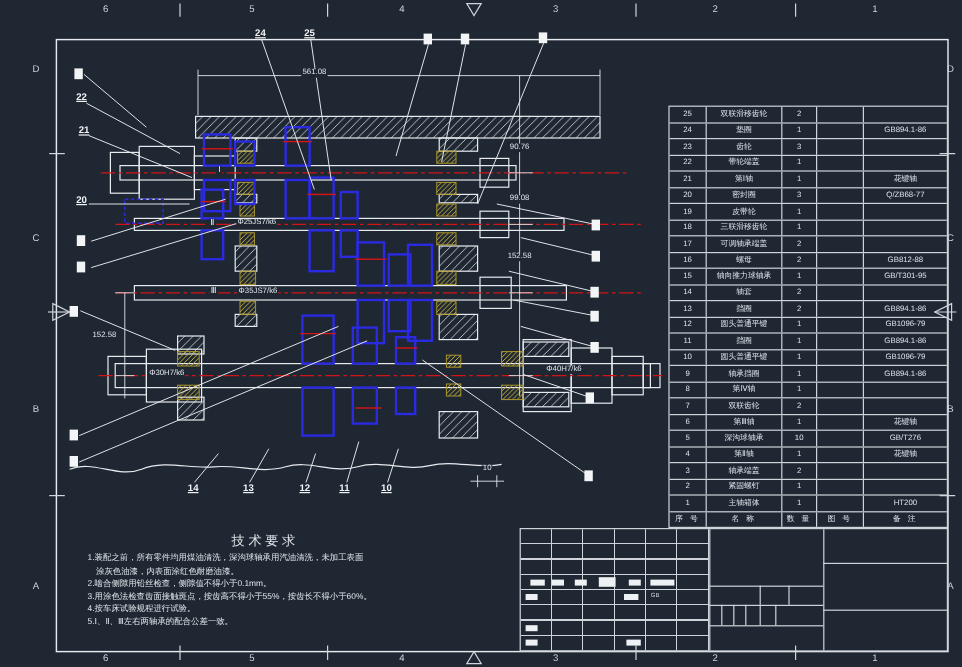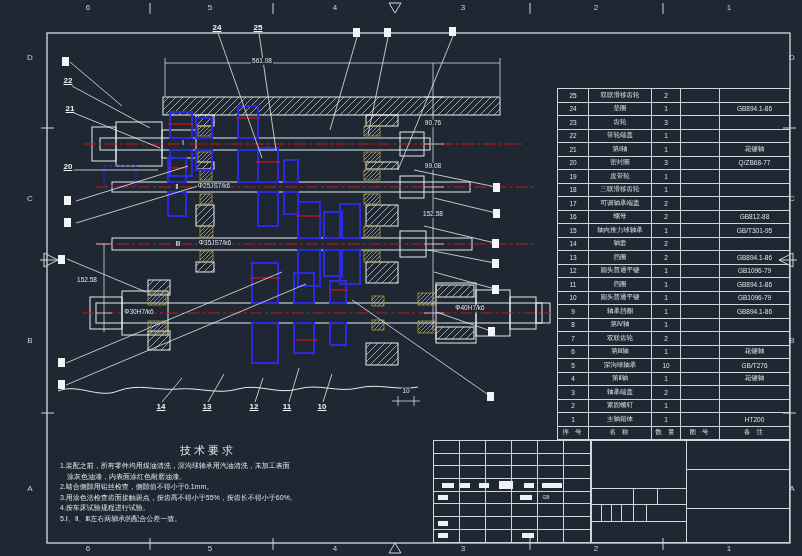--- a/index.html
+++ b/index.html
@@ -9,21 +9,21 @@
   .t{position:absolute;transform:translate(-50%,-50%);white-space:nowrap;color:#e3e7ec;
      font-family:"Liberation Sans",sans-serif;line-height:1;}
   .fr{font-size:8px;color:#ccd3db;}
   .bal{font-size:8px;font-weight:bold;text-decoration:underline;color:#f2f4f7;}
   .dim{font-size:6.5px;background:#1f2732;padding:0 1px;color:#dfe4ea;}
   .shx{font-size:7px;background:#1f2732;padding:0 1px;color:#eef1f4;}
   .sq{position:absolute;width:7px;height:9px;background:#f2f4f6;}
   .rb{position:absolute;background:#eef1f4;}
 
   
-  #tech{position:absolute;left:60px;top:443px;width:336px;color:#e0e4ea;}
+  #tech{position:absolute;left:73px;top:443px;width:336px;color:#e0e4ea;}
   #tech .tt{font-size:11px;letter-spacing:3px;text-align:center;padding-right:40px;margin-bottom:3px;}
   .tech-line{font-size:7px;line-height:10.5px;white-space:nowrap;}
   .tech-line.indent{padding-left:7px;}
 
   
   #ptable{position:absolute;left:557px;top:88px;width:233px;height:352px;
           display:flex;flex-direction:column;border:1px solid #cfd4da;box-sizing:border-box;}
   .pt-row{flex:1;display:grid;grid-template-columns:31px 63px 29px 39px 1fr;
           border-bottom:1px solid #cfd4da;}
   .pt-row:last-child{border-bottom:none;}

